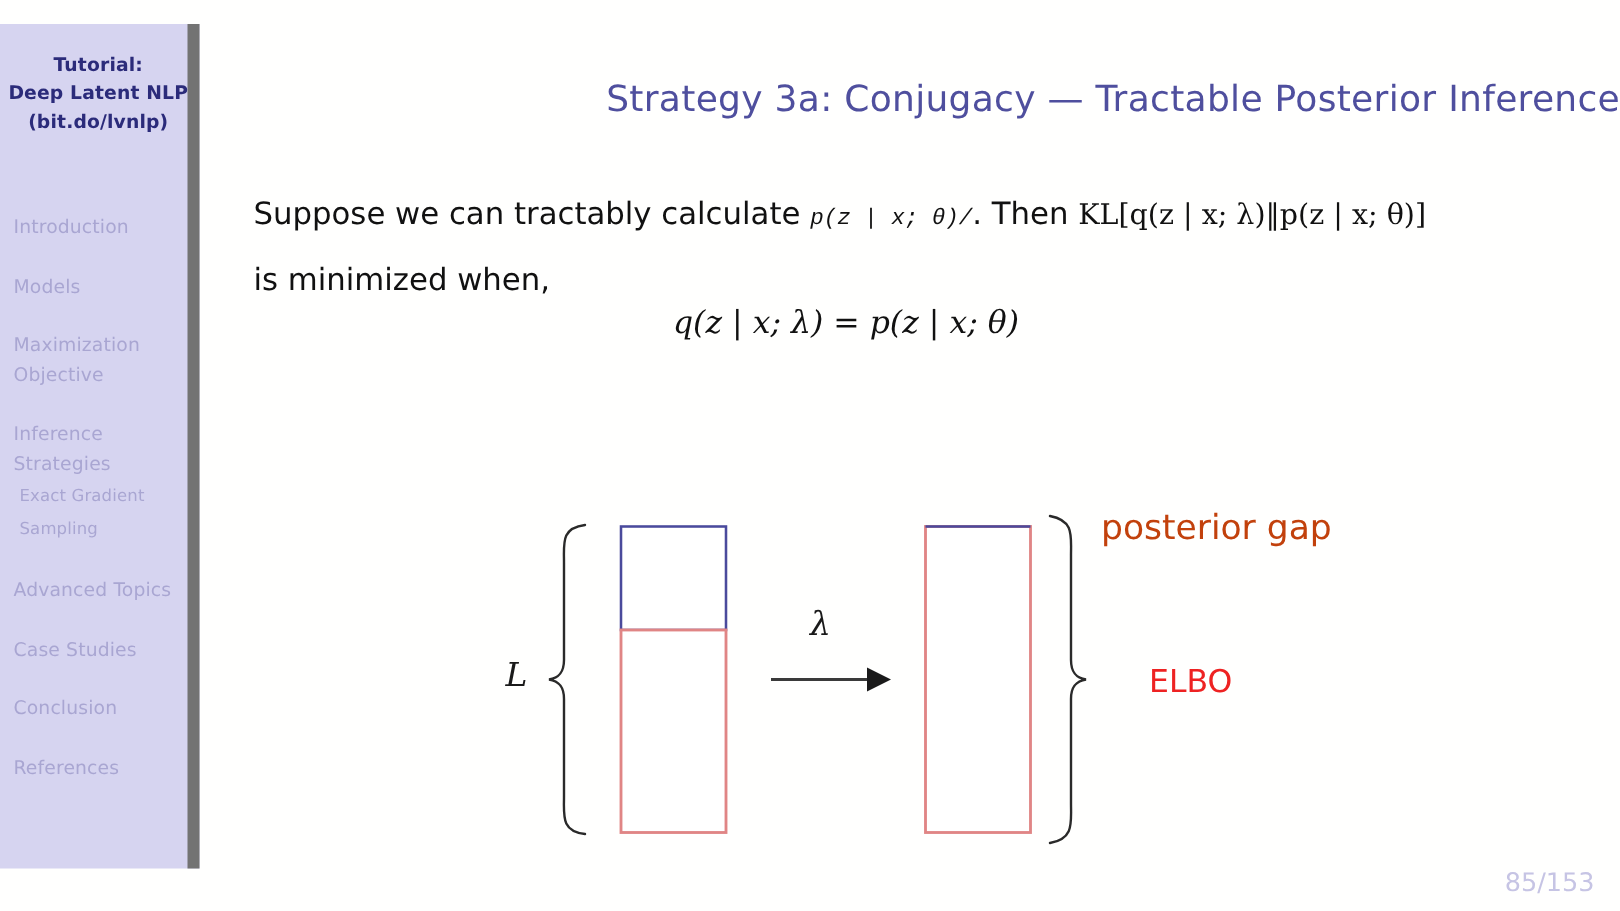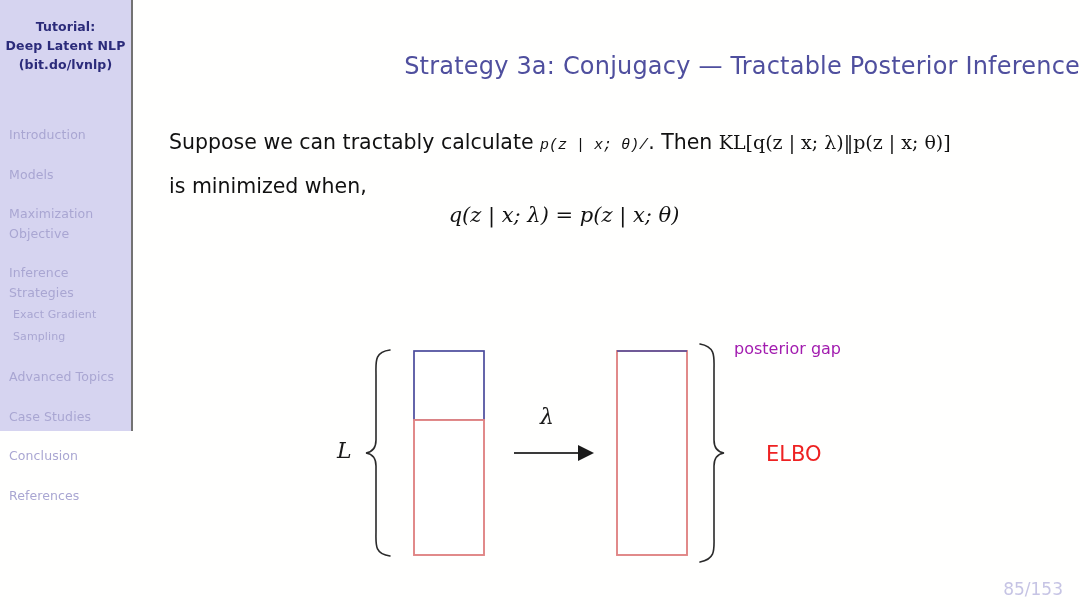--- a/index.html
+++ b/index.html
@@ -19,25 +19,25 @@
     position: absolute;
     left: 0; top: 0;
     width: 1080px;
     height: 607px;
     background: #fffffe;
   }
 
   
   #sidebar {
     position: absolute;
-    left: 0; top: 0;
+    left: 0; top: 16px;
     width: 133px;
-    height: 431px;
+    height: 563px;
     background: #d6d4f0;
-    border-right: 2px solid #737373;
+    border-right: 8px solid #737373;
     box-sizing: border-box;
   }
   #sidebar-title {
     position: absolute;
     left: 0;
     top: 17px;
     width: 131px;
     text-align: center;
     font-weight: bold;
     font-size: 12.5px;
@@ -171,22 +171,22 @@
     top: 404px;
     font-family: "DejaVu Serif", serif;
     font-style: italic;
     font-size: 22px;
     color: #1a1a1a;
   }
   #label-posterior-gap {
     position: absolute;
     left: 734px;
     top: 339px;
-    font-size: 16px;
-    color: #a21caf;
+    font-size: 23px;
+    color: #c2410c;
     white-space: nowrap;
   }
   #label-elbo {
     position: absolute;
     left: 766px;
     top: 442px;
     font-size: 21px;
     color: #ee2222;
     white-space: nowrap;
   }

